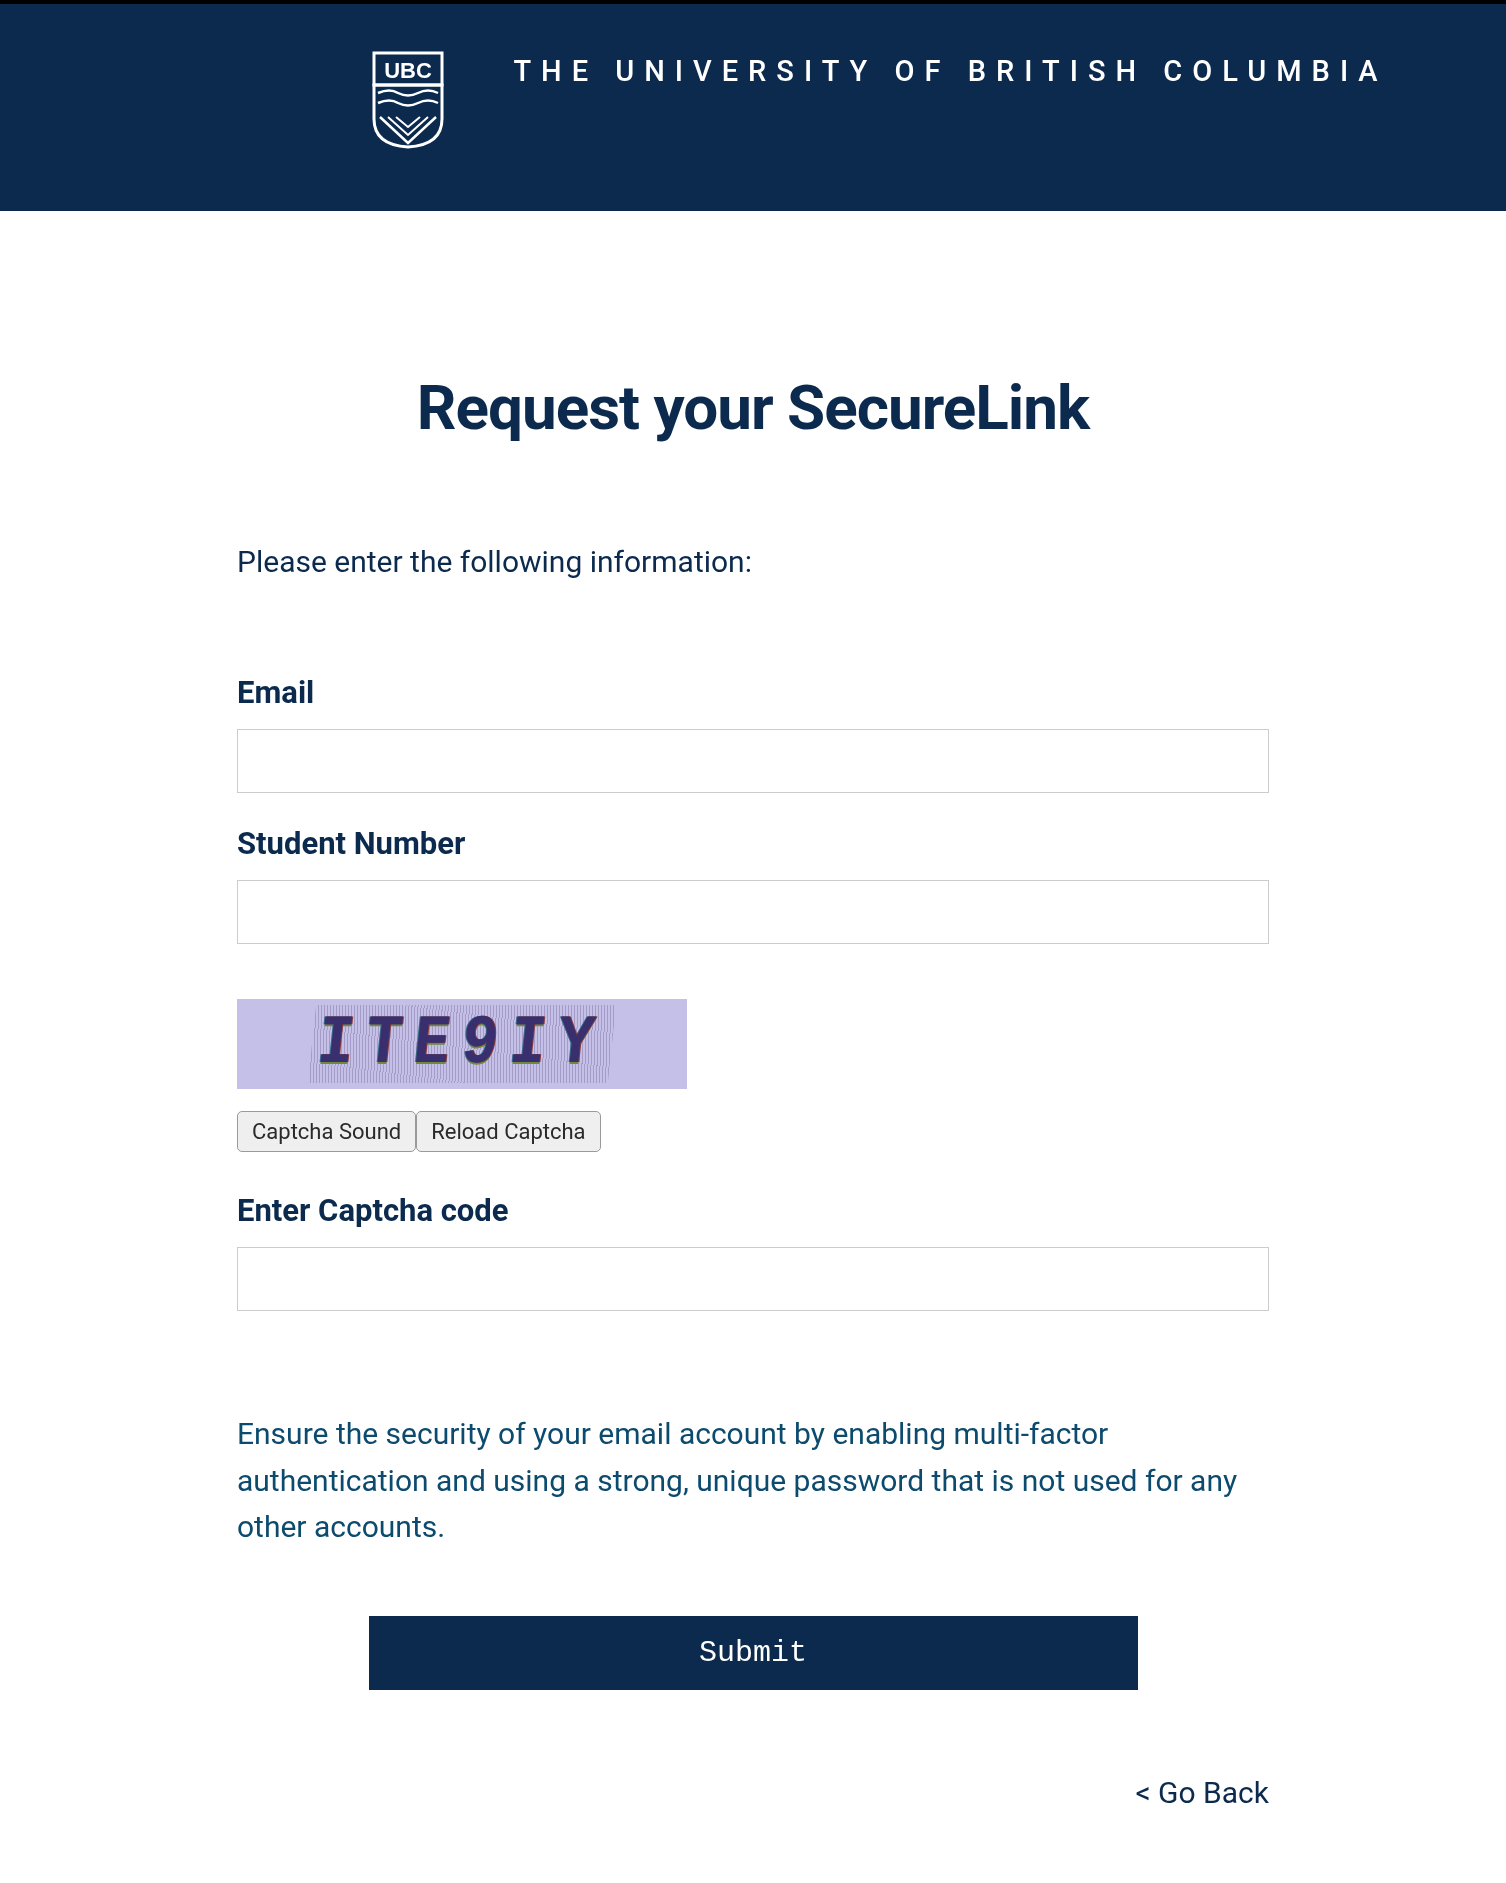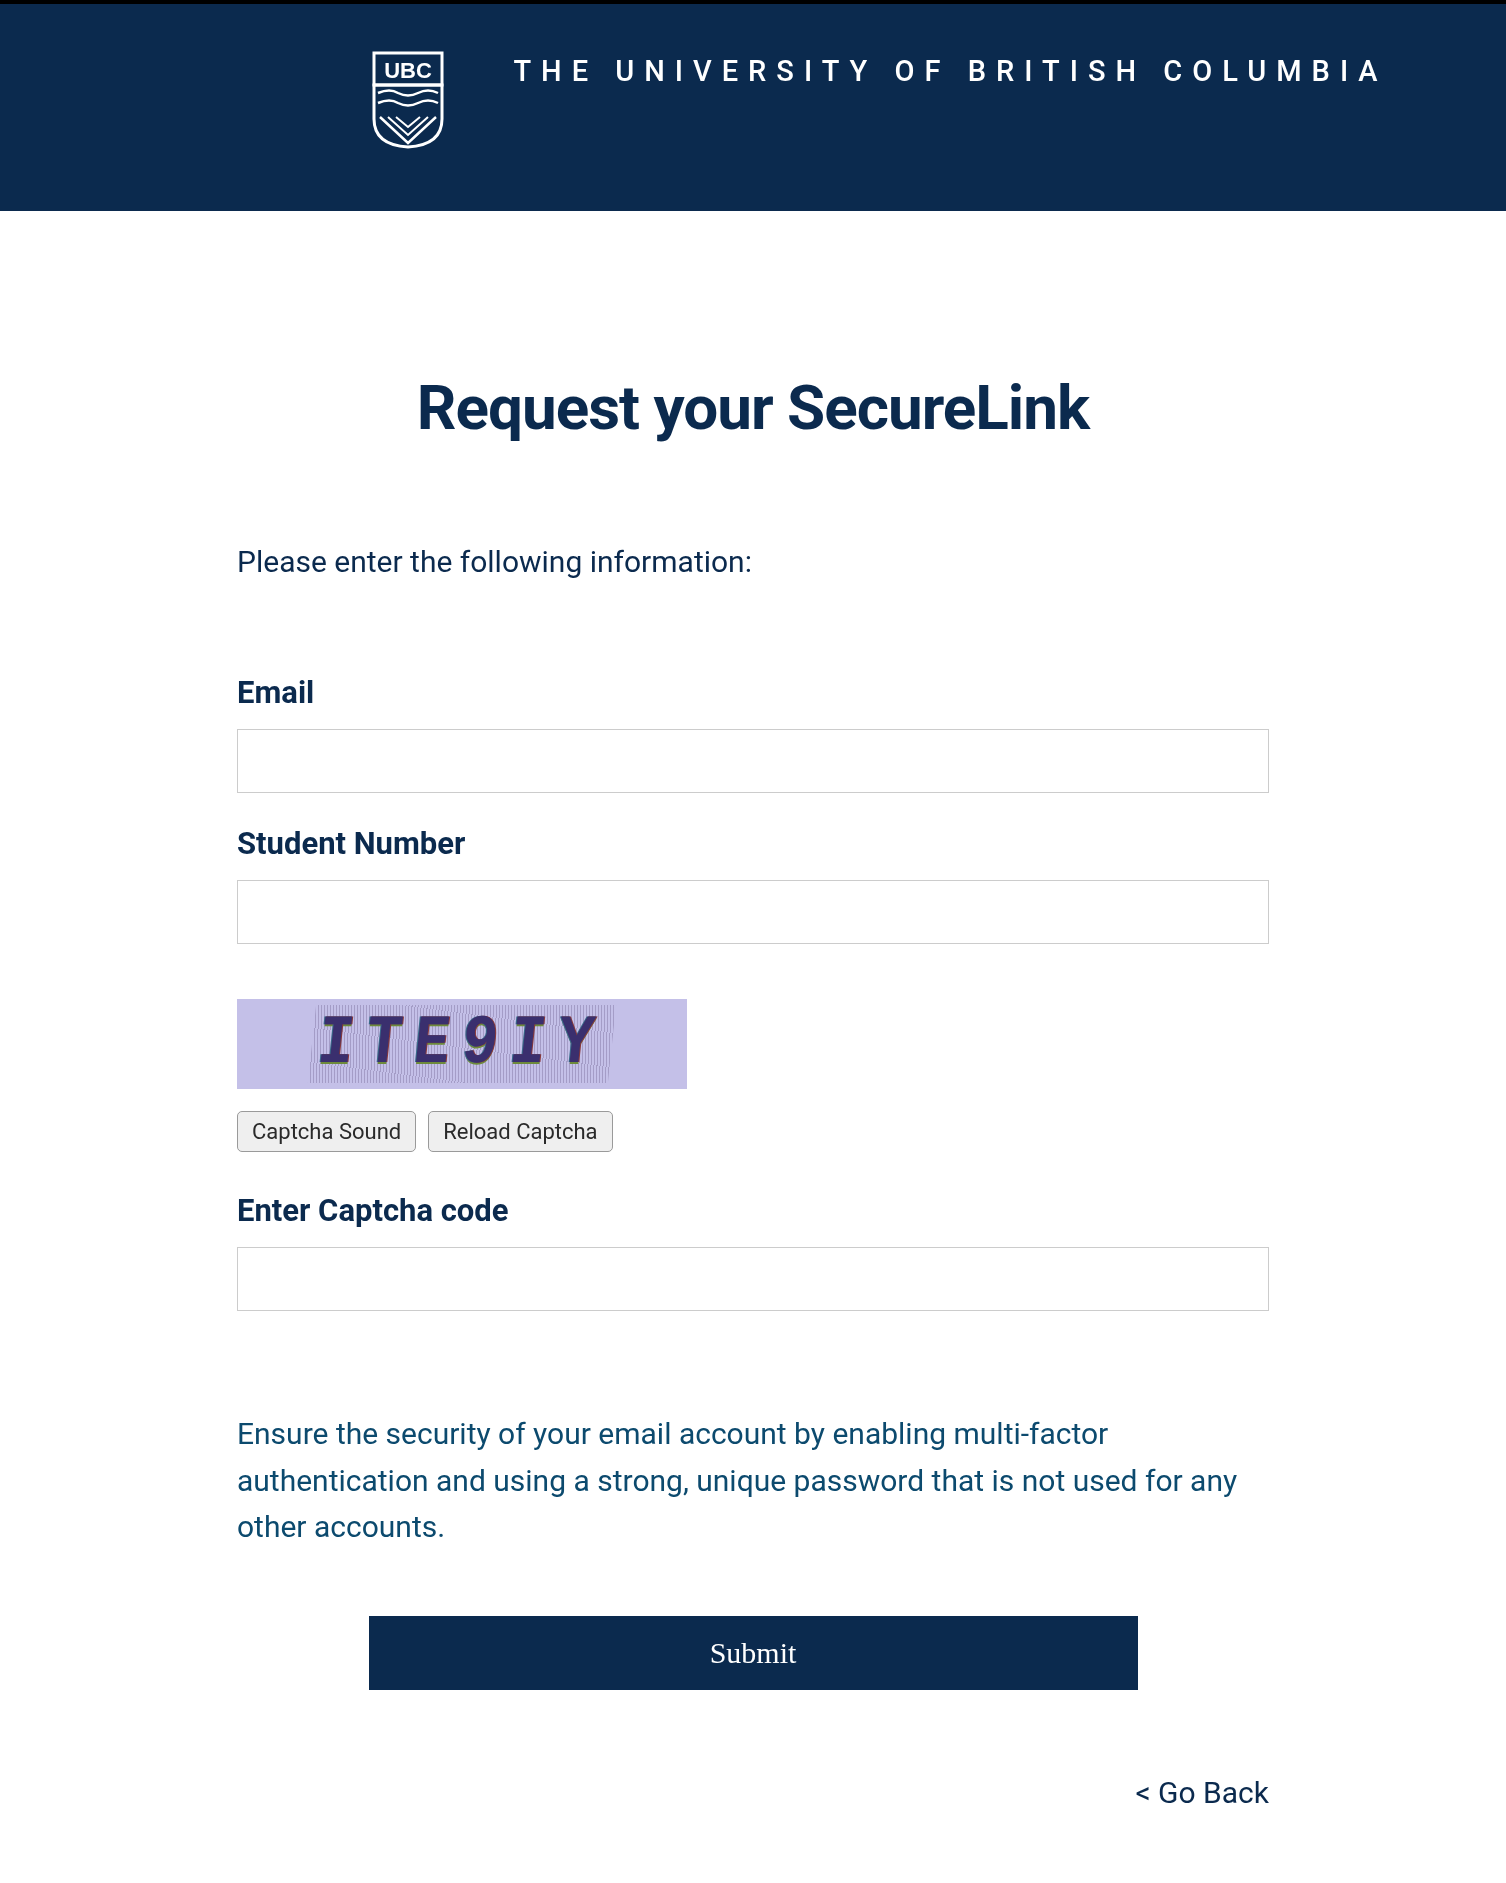--- a/index.html
+++ b/index.html
@@ -102,21 +102,20 @@
         transparent 2px,
         rgba(50,30,80,0.22) 2px,
         rgba(50,30,80,0.22) 3px
       );
       padding: 0 6px;
     }
     .captcha-btns {
       margin-top: 22px;
       margin-bottom: 40px;
       display: flex;
-      gap: 12px;
     }
     .captcha-btn {
       font-size: 22px;
       padding: 7px 14px;
       border: 1px solid #9a9a9a;
       border-radius: 5px;
       background: #efefef;
       color: #2a2a2a;
       cursor: pointer;
       font-family: inherit;
@@ -135,21 +134,21 @@
       margin: 0 auto 85px;
       width: 769px;
       max-width: 100%;
       background: #0b2a4e;
       color: #fff;
       font-size: 30px;
       font-weight: 500;
       padding: 20px 0;
       border: none;
       cursor: pointer;
-      font-family: Liberation Serif, serif;
+      font-family: Liberation Mono, monospace;
     }
     .go-back {
       display: block;
       text-align: right;
       font-size: 30px;
       color: #0b2a4e;
       text-decoration: none;
       padding-bottom: 60px;
       cursor: pointer;
     }

